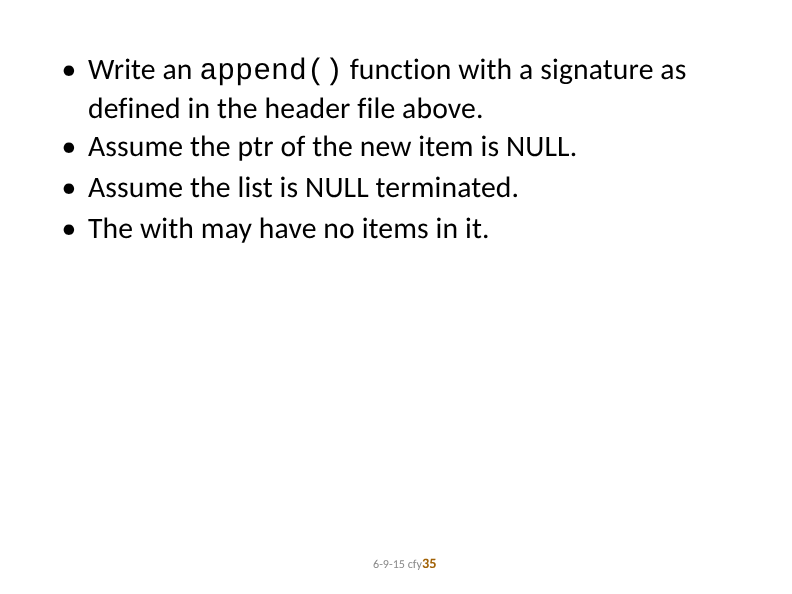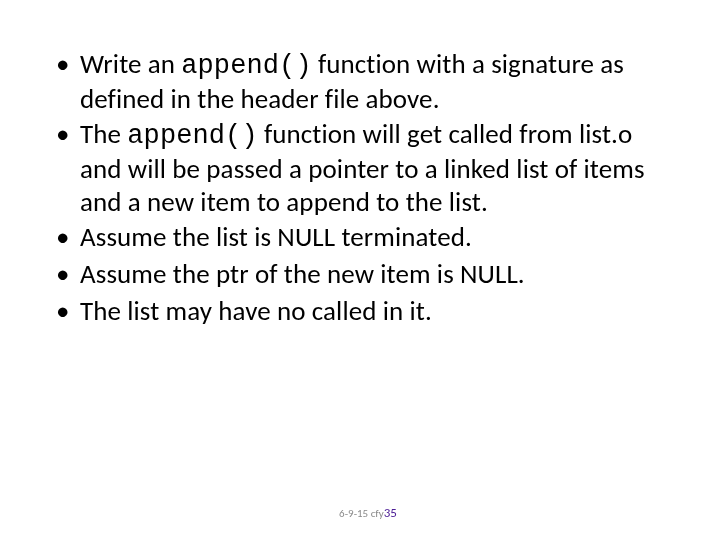--- a/index.html
+++ b/index.html
@@ -3,41 +3,38 @@
 <meta charset="utf-8">
 <style>
   * { margin: 0; padding: 0; box-sizing: border-box; }
   html, body { width: 720px; height: 540px; background: #fff; font-family: Calibri, "Segoe UI", Arial, sans-serif; color: #000; }
   .slide { position: relative; width: 720px; height: 540px; padding: 48px 54px 0 54px; }
   ul.body { list-style: none; }
   ul.body li { position: relative; padding-left: 26px; font-size: 27px; line-height: 1.22; margin-bottom: 2px; letter-spacing: 0.1px; }
   ul.body li::before { content: "•"; position: absolute; left: 2px; top: 0; font-size: 27px; }
   .code { font-family: "Courier New", Courier, monospace; }
   .footer { position: absolute; left: 0; right: 0; bottom: 20px; padding: 0 38px 0 54px; display: flex; justify-content: center; align-items: baseline; font-size: 11px; color: #8a8a8a; }
-  .footer .pagenum { font-size: 13px; color: #4c1d95; }
+  .footer .pagenum { font-size: 13px; color: #a16207; font-weight: bold; }
 </style>
 </head>
 <body>
 
 <div class="slide">
   <ul class="body">
     <li>
       <span>Write an </span><span class="code">append()</span><span>  function with a signature as defined in the header file above.</span>
     </li>
     <li>
-      <span>The </span><span class="code">append()</span><span> function will get called from list.o and will be passed a pointer to a linked list of items and a new item to append to the list.</span>
+      <span>Assume the ptr of the new item is NULL.</span><span class="code"></span><span></span>
     </li>
     <li>
       <span>Assume the list is NULL terminated.</span><span class="code"></span><span></span>
     </li>
     <li>
-      <span>Assume the ptr of the new item is NULL.</span><span class="code"></span><span></span>
-    </li>
-    <li>
-      <span>The list may have no called in it.</span><span class="code"></span><span></span>
+      <span>The with may have no items in it.</span><span class="code"></span><span></span>
     </li>
   </ul>
 
   <div class="footer">
     <span>6-9-15 cfy</span>
     <span class="pagenum">35</span>
   </div>
 </div>
 
 </body></html>

